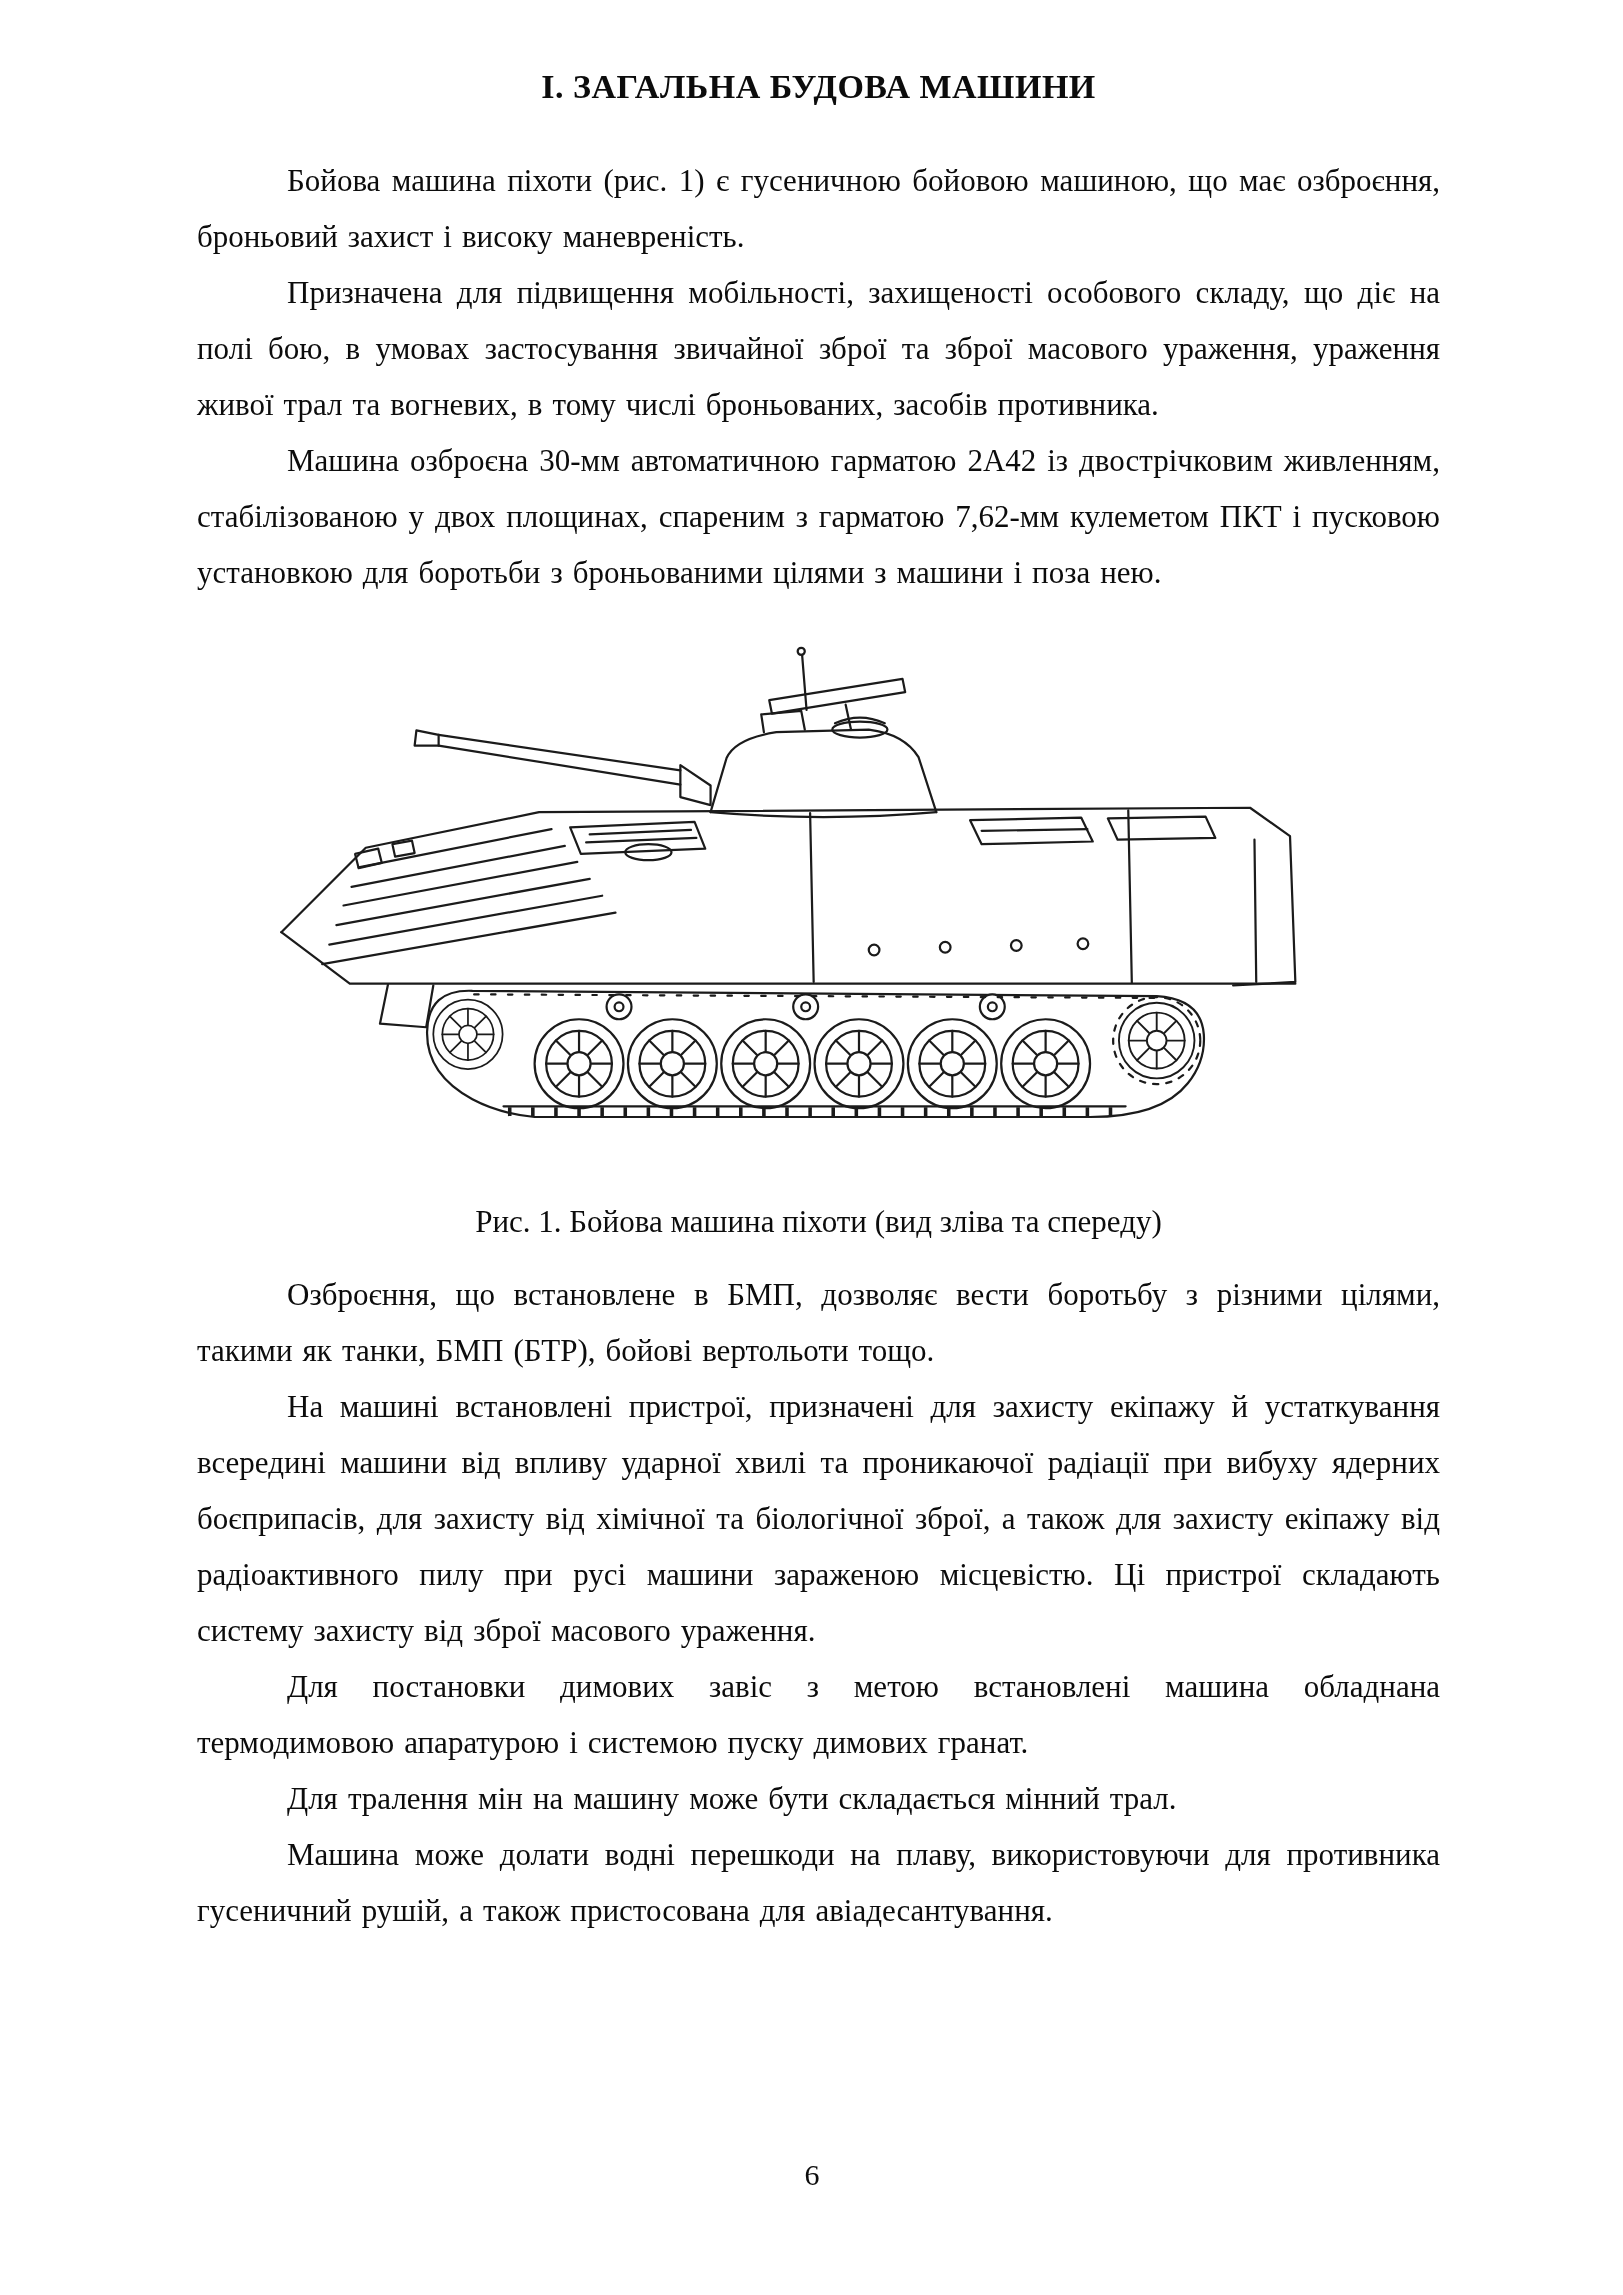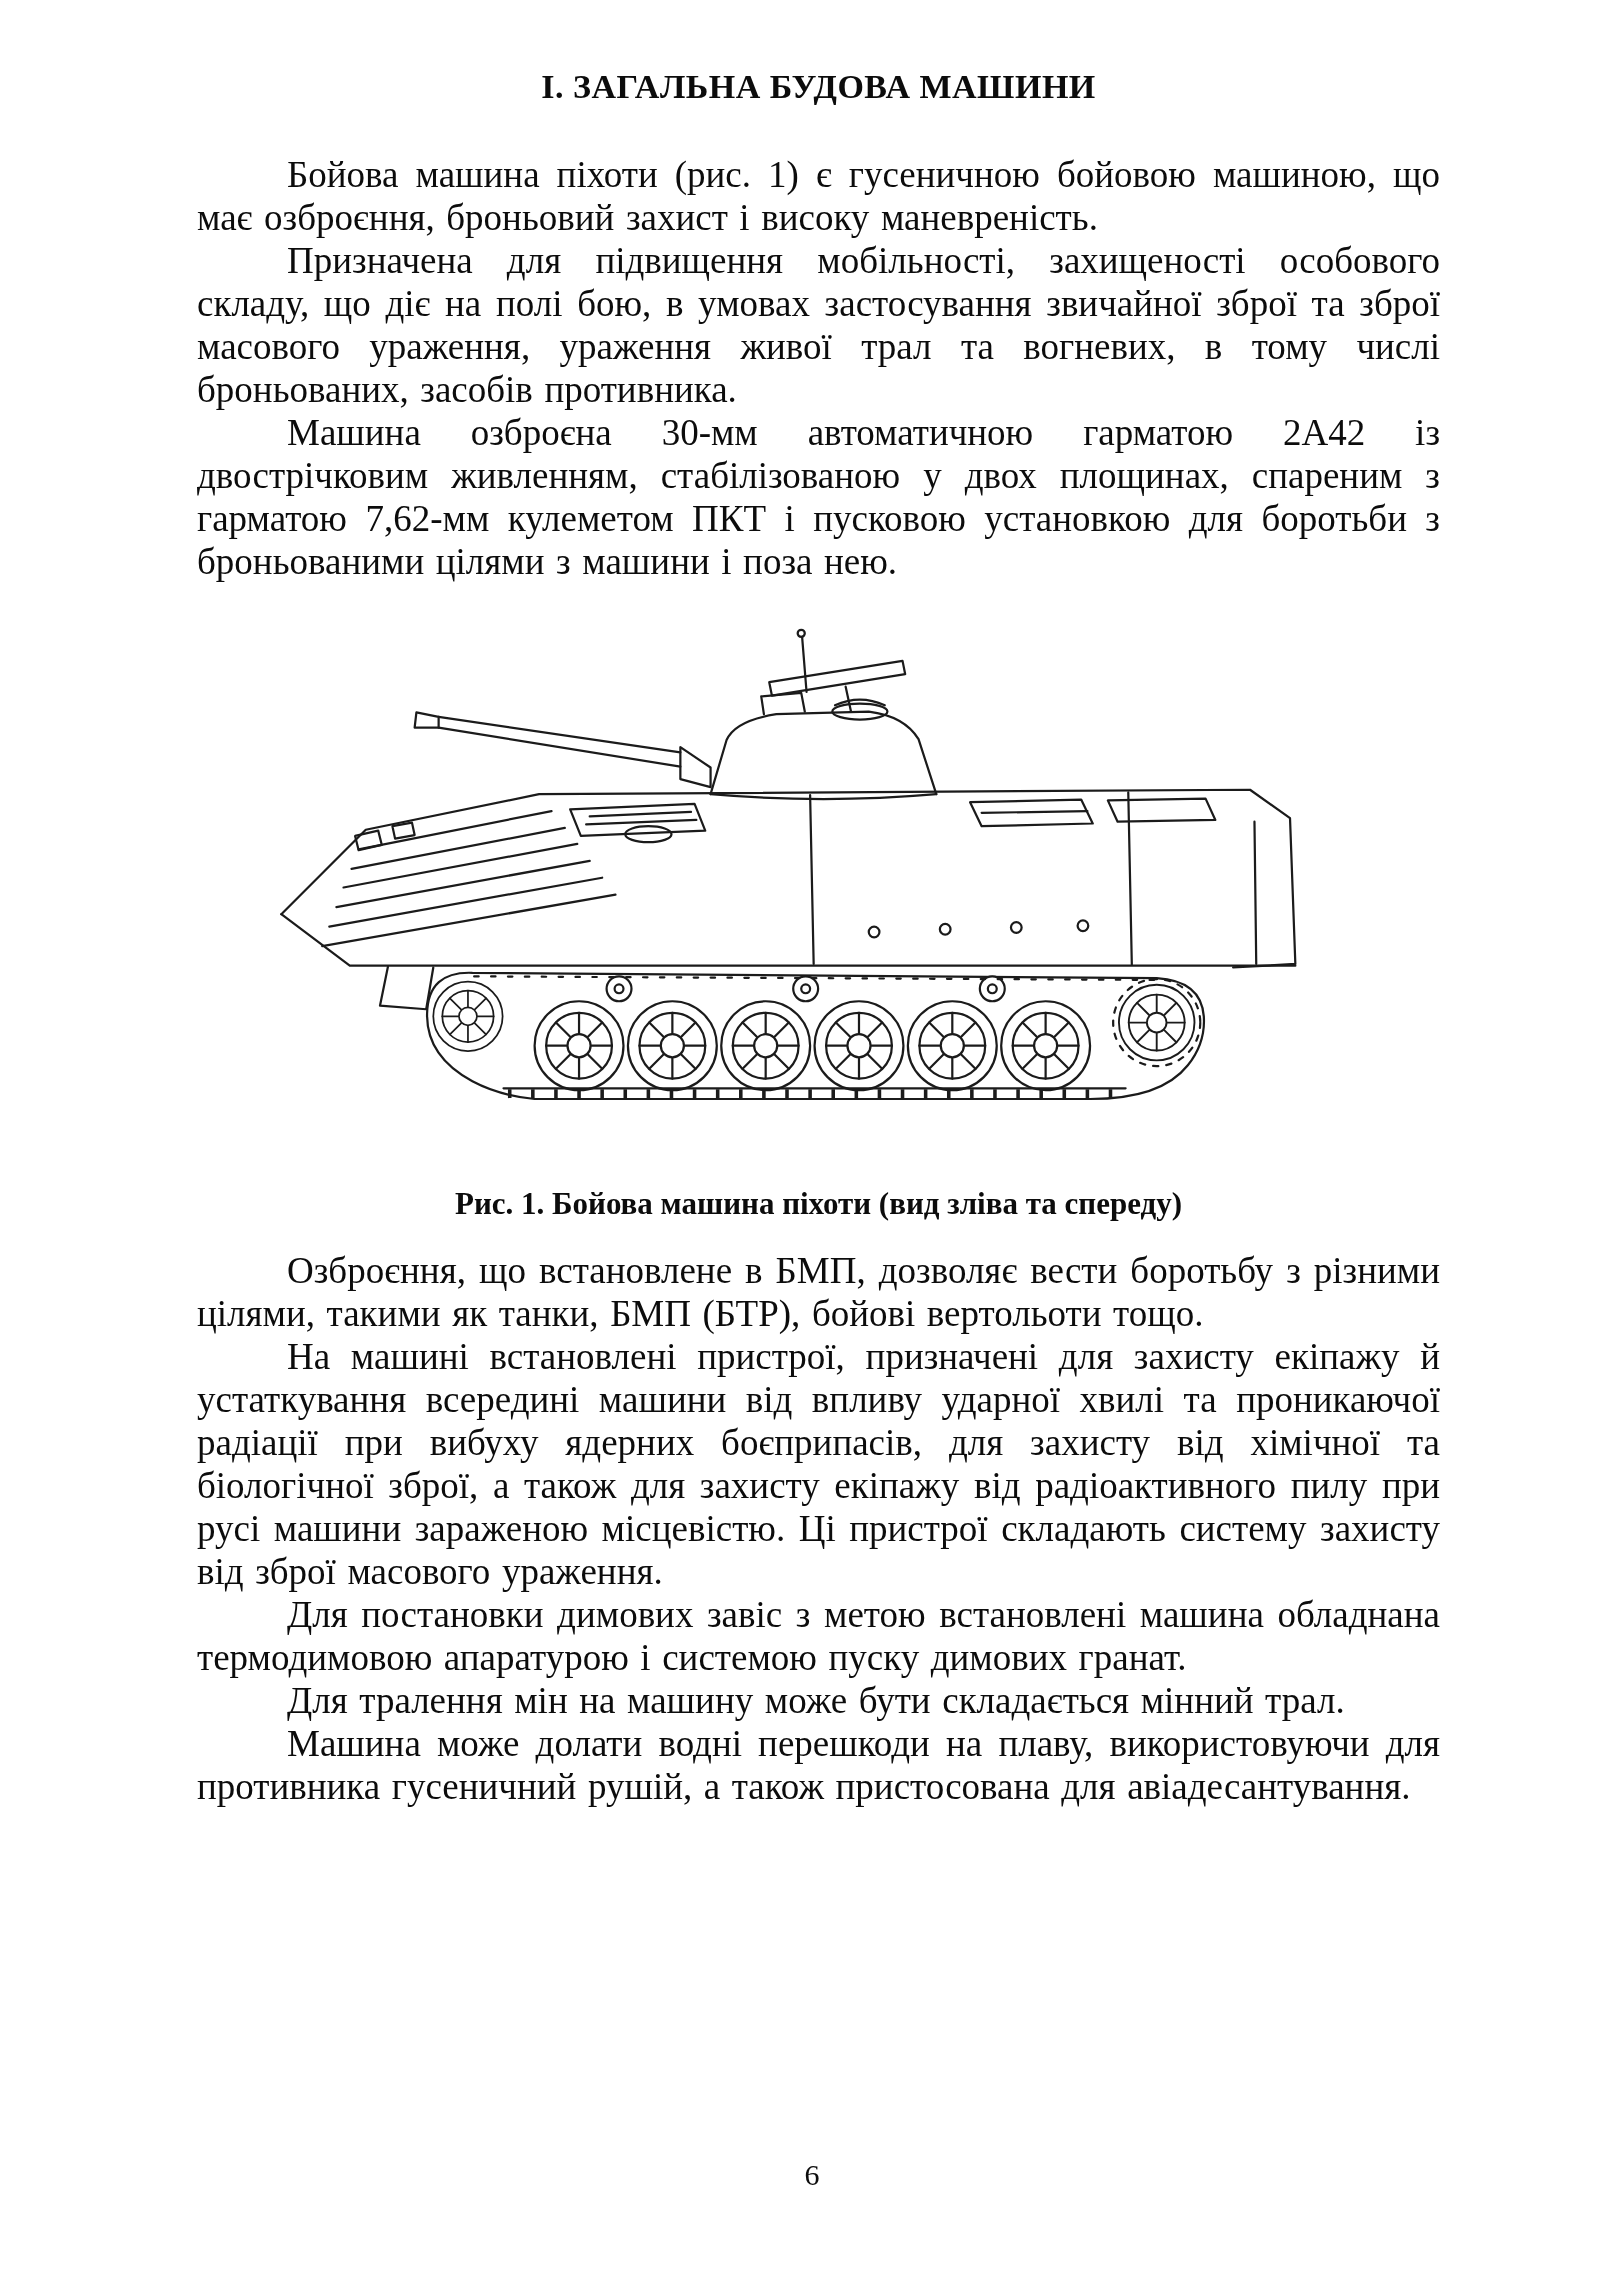--- a/index.html
+++ b/index.html
@@ -16,35 +16,34 @@
   }
   .doc-title {
     font-size:34px;
     font-weight:bold;
     text-align:center;
     letter-spacing:0.5px;
     margin-bottom:48px;
     line-height:1.1;
   }
   .para {
-    font-size:37px;
-    line-height:43px;
+    font-size:31px;
+    line-height:56px;
     text-align:justify;
     text-indent:90px;
     word-spacing:2.3px;
   }
   .figure { margin-top:29px; }
   .figure svg { display:block; margin:0 auto; }
   .caption {
     font-size:31px;
     text-align:center;
     margin-top:18.4px;
     margin-bottom:24px;
     line-height:43px;
-    font-weight:bold;
   }
   .page-number {
     position:absolute;
     top:2158px; left:0; right:0;
     text-align:center;
     font-size:30px;
   }
 </style>
 </head>
 <body>

